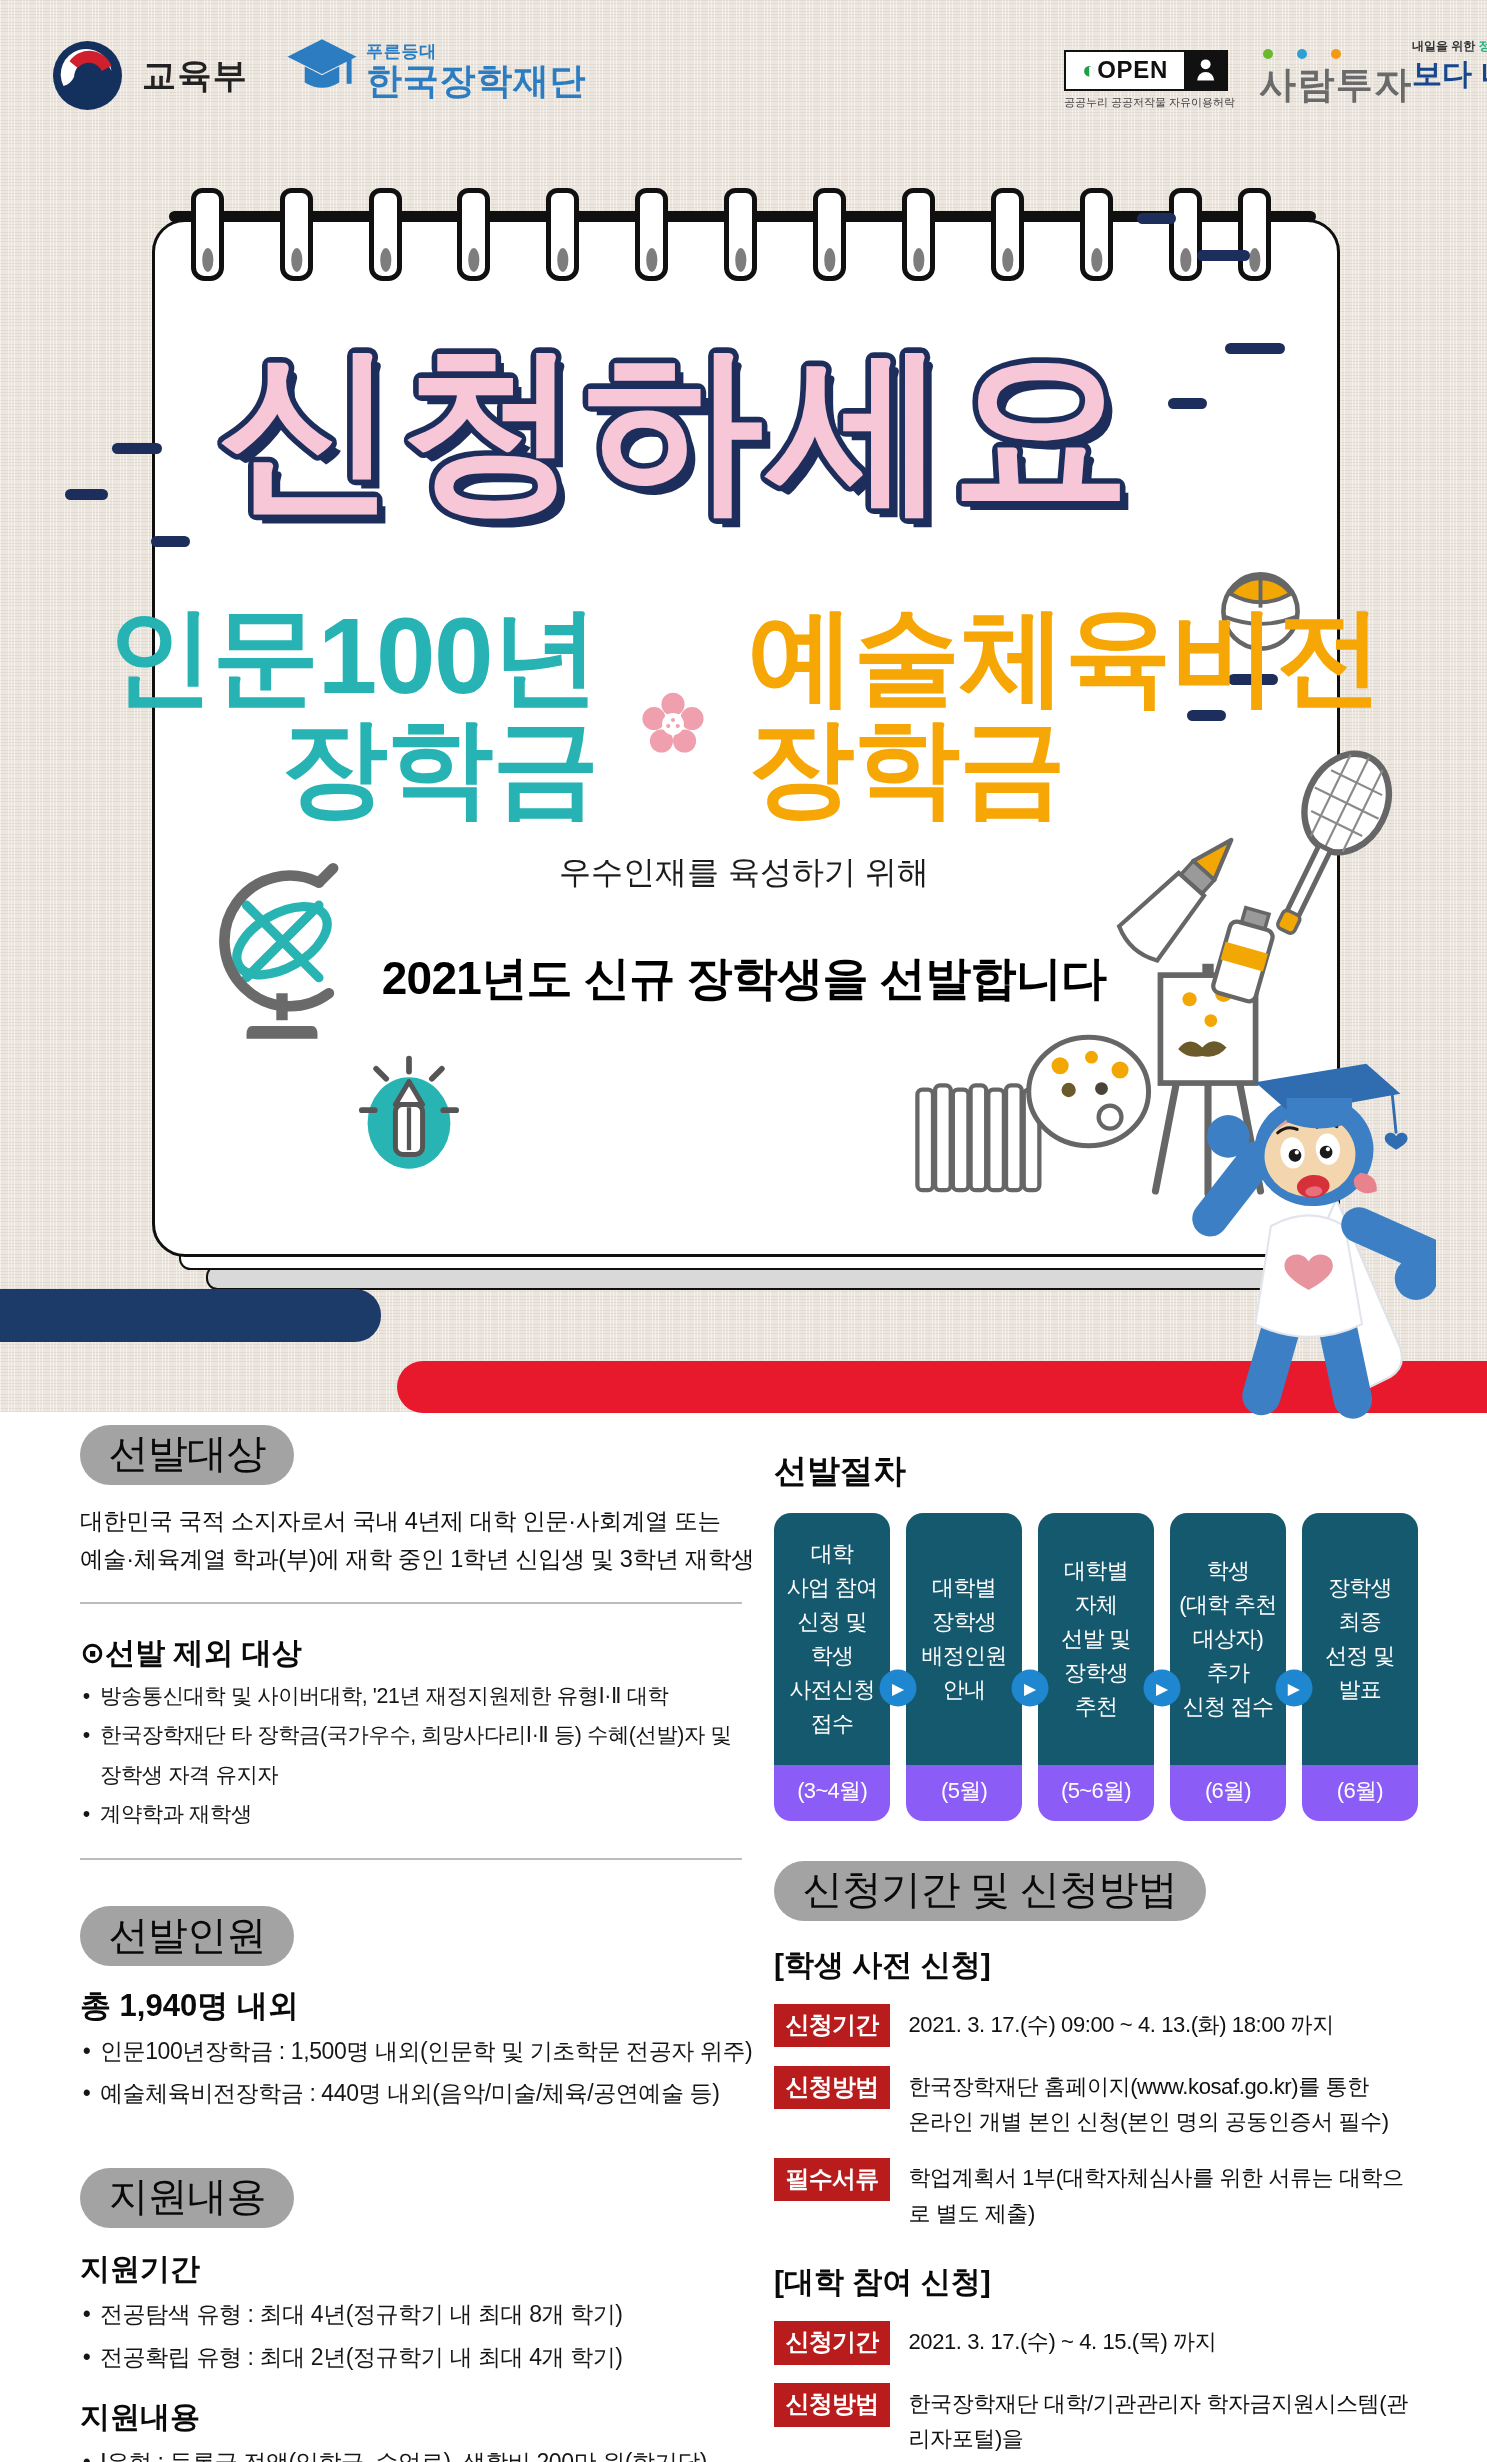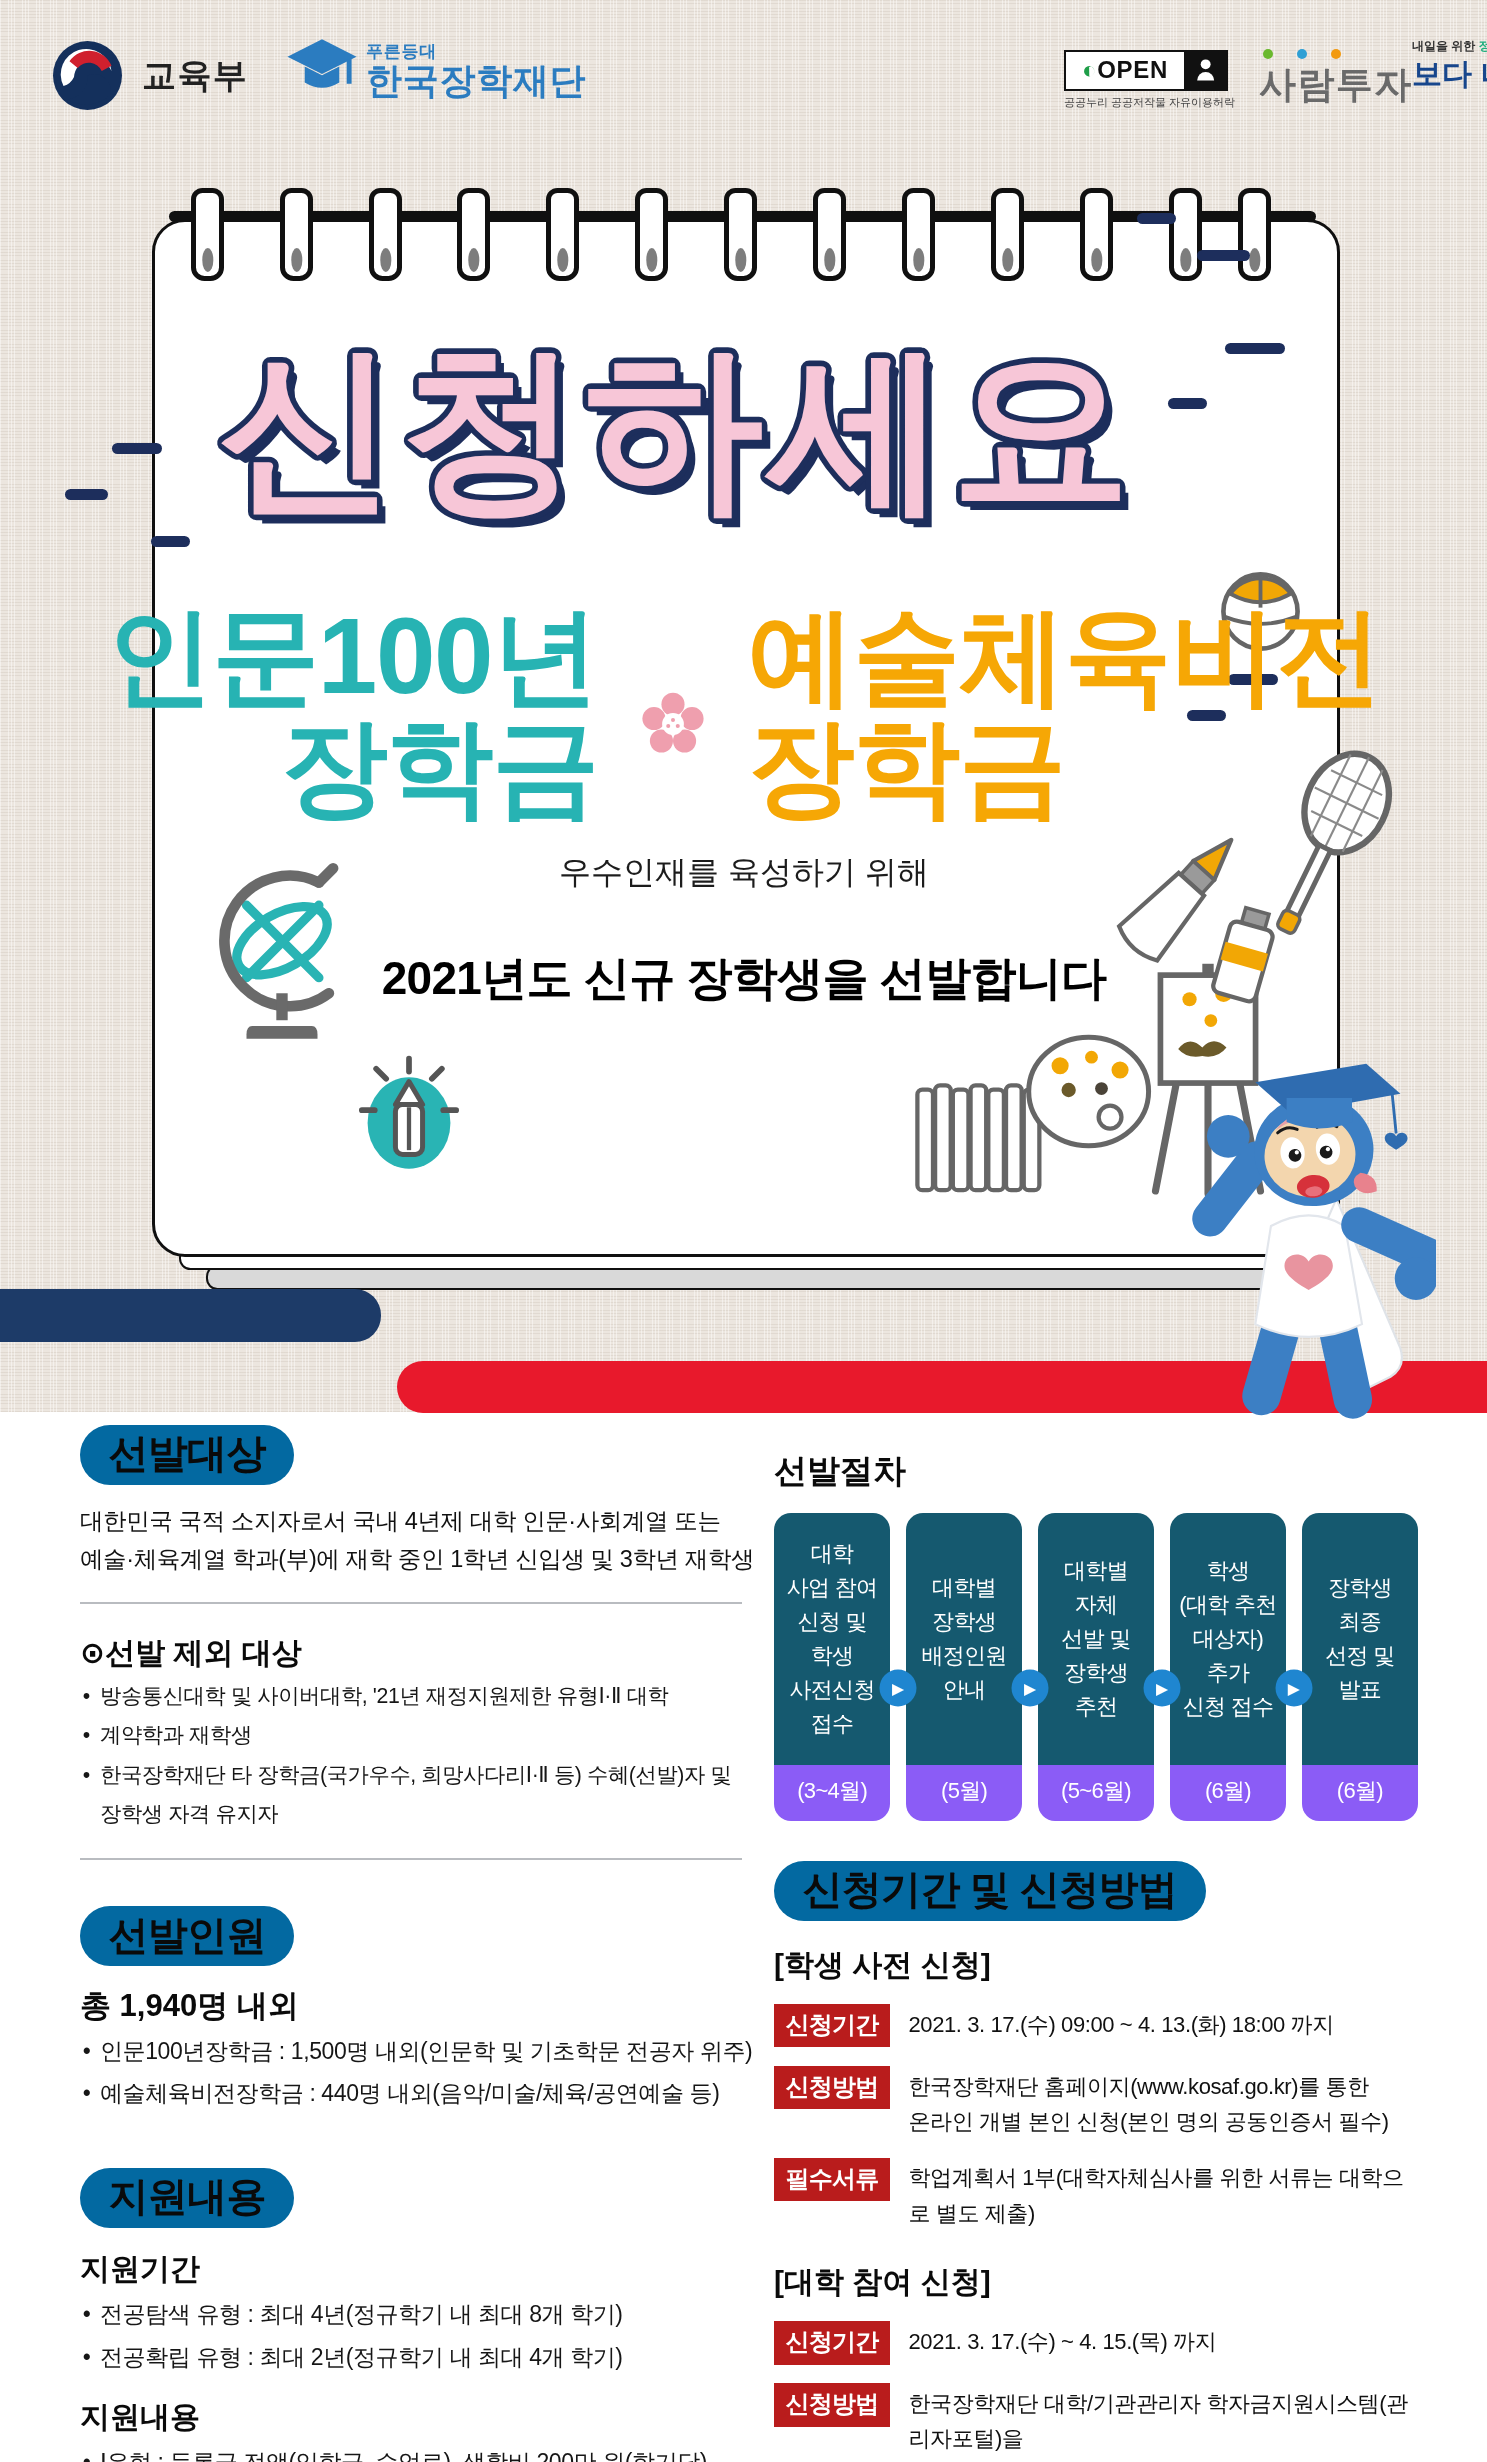--- a/index.html
+++ b/index.html
@@ -62,21 +62,21 @@
   
   .ribbon-navy{position:absolute;left:0;top:1289px;width:381px;height:53px;background:#1d3b68;border-radius:0 26px 26px 0;z-index:2;}
   .ribbon-red{position:absolute;left:397px;top:1361px;width:1091px;height:52px;background:#e8192c;border-radius:26px 0 0 26px;z-index:2;}
   .mascot{position:absolute;left:1187px;top:1014px;z-index:6;}
 
   
   .content{position:absolute;left:0;top:1412px;width:1488px;height:1050px;background:#fff;}
   .col-left{position:absolute;left:80px;top:12.8px;width:676px;}
   .col-right{position:absolute;left:774px;top:37px;width:644px;}
 
-  .pill{display:inline-block;background:#0369a1;border-radius:43px;padding:8.5px 28.5px 11.4px;font-size:40px;font-weight:700;color:#0a0a0a;line-height:1;letter-spacing:-0.7px;}
+  .pill{display:inline-block;background:#a3a3a3;border-radius:43px;padding:8.5px 28.5px 11.4px;font-size:40px;font-weight:400;color:#0a0a0a;line-height:1;letter-spacing:-0.7px;}
   .body-text{margin-top:18.5px;font-size:23.5px;color:#111;line-height:1.6;white-space:pre-line;letter-spacing:-0.4px;}
   .sep{border:none;border-top:2.1px solid #b9bcc0;margin:24px 0 0 0;width:98%;}
   .sub-head{margin-top:28.5px;font-size:30px;font-weight:800;color:#0a0a0a;}
   .bullets{margin-top:3px;}
   .bullet{position:relative;padding-left:20px;font-size:21.3px;color:#161616;line-height:1.85;letter-spacing:-0.4px;}
   .bullet::before{content:"•";position:absolute;left:2.8px;}
   .big-bold{margin-top:18.5px;font-size:31px;font-weight:800;color:#0a0a0a;}
 
   
   .flow-title{font-size:33px;font-weight:800;color:#0a0a0a;}
@@ -367,22 +367,22 @@
   <div class="content">
 
     <div class="col-left">
       <h2 style="margin:0"><span class="pill">선발대상</span></h2>
       <div class="body-text">대한민국 국적 소지자로서 국내 4년제 대학 인문·사회계열 또는
 예술·체육계열 학과(부)에 재학 중인 1학년 신입생 및 3학년 재학생</div>
       <hr class="sep">
       <div class="sub-head">⊙선발 제외 대상</div>
       <div class="bullets">
         <div class="bullet">방송통신대학 및 사이버대학, '21년 재정지원제한 유형Ⅰ·Ⅱ 대학</div>
+        <div class="bullet">한국장학재단 타 장학금(국가우수, 희망사다리Ⅰ·Ⅱ 등) 수혜(선발)자 및 장학생 자격 유지자</div>
         <div class="bullet">계약학과 재학생</div>
-        <div class="bullet">한국장학재단 타 장학금(국가우수, 희망사다리Ⅰ·Ⅱ 등) 수혜(선발)자 및 장학생 자격 유지자</div>
       </div>
       <hr class="sep">
 
       <h2 style="margin:46px 0 0"><span class="pill">선발인원</span></h2>
       <div class="big-bold">총 1,940명 내외</div>
       <div class="bullets">
         <div class="bullet" style="font-size:23px">인문100년장학금 : 1,500명 내외(인문학 및 기초학문 전공자 위주)</div>
         <div class="bullet" style="font-size:23px">예술체육비전장학금 : 440명 내외(음악/미술/체육/공연예술 등)</div>
       </div>
 

